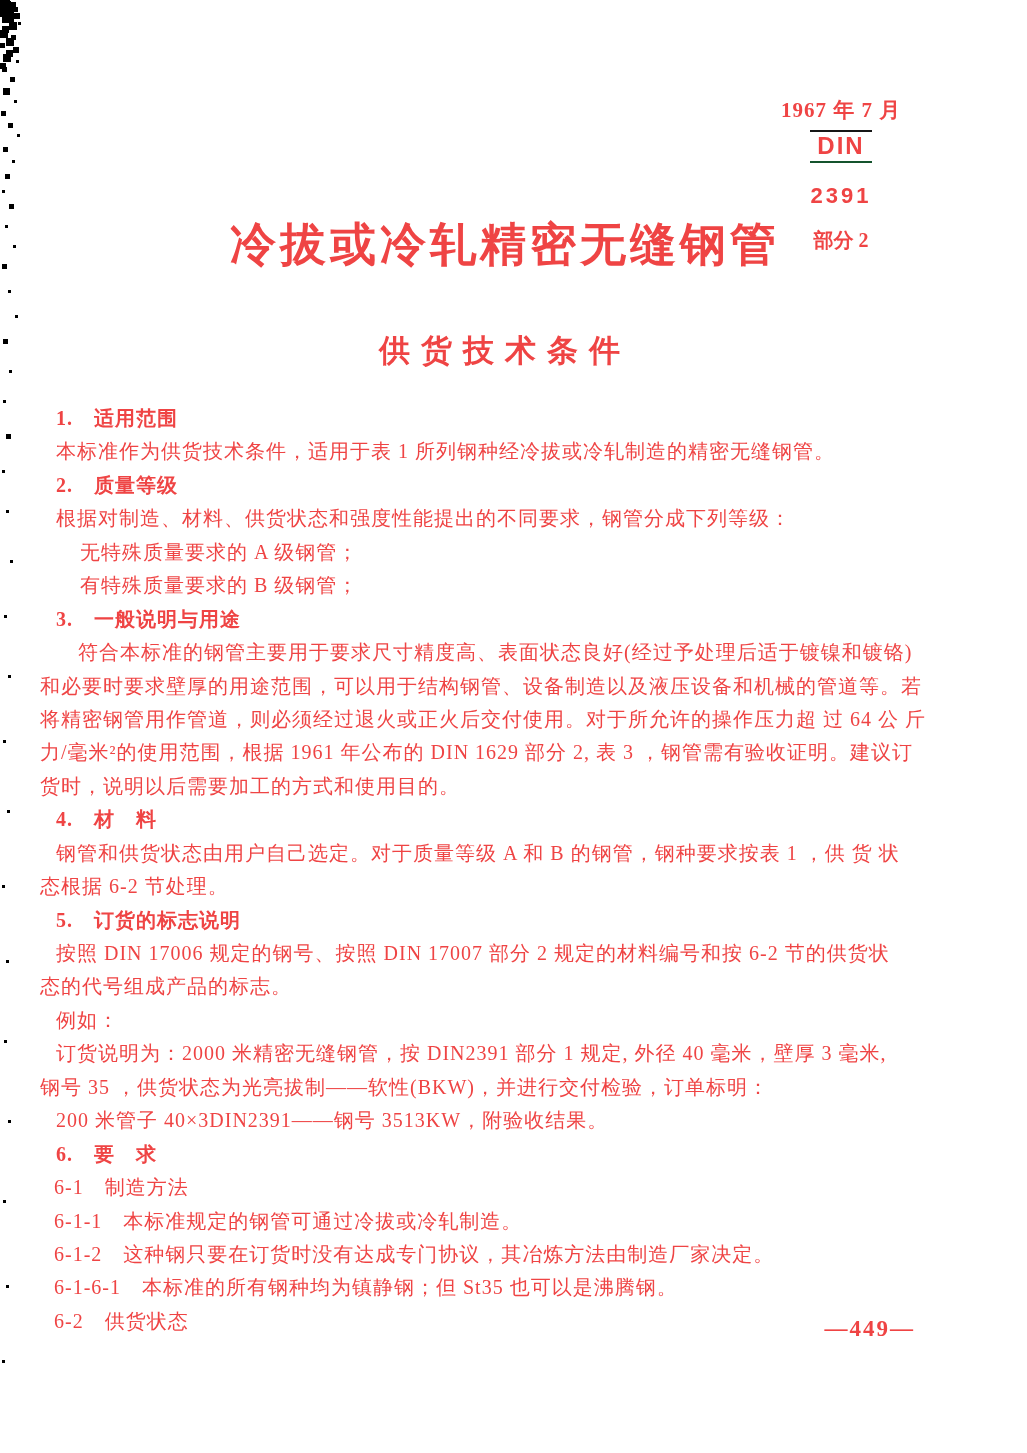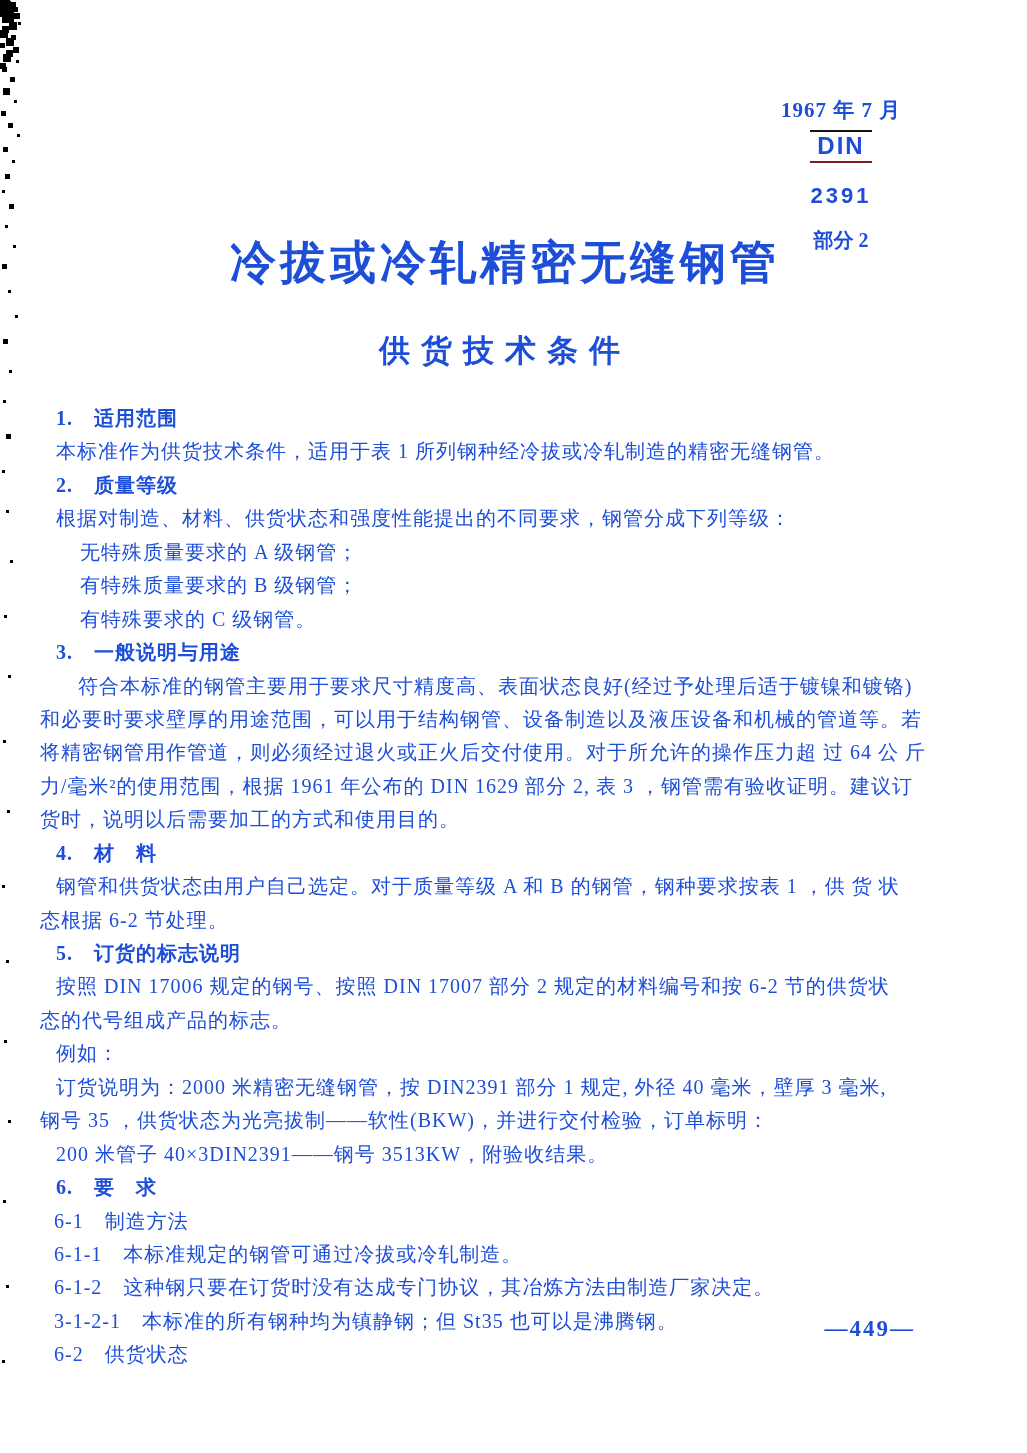--- a/index.html
+++ b/index.html
@@ -3,21 +3,21 @@
 <meta charset="utf-8">
 <style>
   html,body{margin:0;padding:0;background:#e8e8e8;}
   .page{
     position:relative;
     width:1027px;height:1453px;
     margin:0 auto;
     background:#ffffff;
     overflow:hidden;
     font-family:"Liberation Serif","DejaVu Serif",serif;
-    color:#1d4ed8;
+    color:#ef4444;
   }
   
   .speck{
     position:absolute;left:0;top:0;width:3px;height:3px;background:#000;
     box-shadow:
       6px 3px 0 2px #000, 14px 8px 0 1px #000, 2px 12px 0 2px #000,
       10px 18px 0 1px #000, 18px 22px 0 #000, 4px 28px 0 2px #000,
       12px 36px 0 1px #000, 1px 44px 0 1px #000, 8px 52px 0 2px #000,
       16px 60px 0 #000, 3px 68px 0 1px #000, 11px 78px 0 1px #000,
       5px 90px 0 2px #000, 14px 100px 0 #000, 2px 112px 0 1px #000,
@@ -41,29 +41,29 @@
       14px 48px 0 1px #000, 5px 56px 0 2px #000, 1px 64px 0 1px #000;
   }
   .header{
     position:absolute;left:756px;top:96px;width:170px;
     text-align:center;
   }
   .header .date{font-size:21px;font-weight:700;letter-spacing:1px;white-space:pre;}
   .header .din{
     display:inline-block;margin-top:6px;
     font-size:24px;font-weight:700;letter-spacing:2px;
-    border-top:2px solid #161616;border-bottom:2px solid #7f1d1d;
+    border-top:2px solid #161616;border-bottom:2px solid #14532d;
     padding:0 7px 1px 7px;
     font-family:"Liberation Sans","DejaVu Sans",sans-serif;
   }
   .header .num{font-size:22px;font-weight:700;letter-spacing:3px;margin-top:20px;
     font-family:"Liberation Sans","DejaVu Sans",sans-serif;}
   .header .part{font-size:20px;font-weight:700;margin-top:18px;white-space:pre;}
   .title{
-    position:absolute;left:0;top:232px;width:1010px;margin:0;
+    position:absolute;left:0;top:214px;width:1010px;margin:0;
     text-align:center;
     font-size:46px;font-weight:900;letter-spacing:4px;white-space:pre;
   }
   .subtitle{
     position:absolute;left:0;top:330px;width:1010px;margin:0;
     text-align:center;
     font-size:31px;font-weight:700;letter-spacing:11px;white-space:pre;
   }
   .body-text{
     position:absolute;left:40px;top:402px;width:950px;
@@ -101,40 +101,39 @@
   <h1 class="title">冷拔或冷轧精密无缝钢管</h1>
   <h2 class="subtitle">供货技术条件</h2>
 
   <div class="body-text">
     <div class="line h">1.　适用范围</div>
     <div class="line p0">本标准作为供货技术条件，适用于表 1 所列钢种经冷拔或冷轧制造的精密无缝钢管。</div>
     <div class="line h">2.　质量等级</div>
     <div class="line p0">根据对制造、材料、供货状态和强度性能提出的不同要求，钢管分成下列等级：</div>
     <div class="line li">无特殊质量要求的 A 级钢管；</div>
     <div class="line li">有特殊质量要求的 B 级钢管；</div>
-    <div class="line li">有特殊要求的 C 级钢管。</div>
     <div class="line h">3.　一般说明与用途</div>
     <div class="line ind2">符合本标准的钢管主要用于要求尺寸精度高、表面状态良好(经过予处理后适于镀镍和镀铬)</div>
     <div class="line flush">和必要时要求壁厚的用途范围，可以用于结构钢管、设备制造以及液压设备和机械的管道等。若</div>
     <div class="line flush">将精密钢管用作管道，则必须经过退火或正火后交付使用。对于所允许的操作压力超 过 64 公 斤</div>
     <div class="line flush">力/毫米²的使用范围，根据 1961 年公布的 DIN 1629 部分 2, 表 3 ，钢管需有验收证明。建议订</div>
     <div class="line flush">货时，说明以后需要加工的方式和使用目的。</div>
     <div class="line h">4.　材　料</div>
     <div class="line ind1">钢管和供货状态由用户自己选定。对于质量等级 A 和 B 的钢管，钢种要求按表 1 ，供 货 状</div>
     <div class="line flush">态根据 6-2 节处理。</div>
     <div class="line h">5.　订货的标志说明</div>
     <div class="line ind1">按照 DIN 17006 规定的钢号、按照 DIN 17007 部分 2 规定的材料编号和按 6-2 节的供货状</div>
     <div class="line flush">态的代号组成产品的标志。</div>
     <div class="line ind1">例如：</div>
     <div class="line ind1">订货说明为：2000 米精密无缝钢管，按 DIN2391 部分 1 规定, 外径 40 毫米，壁厚 3 毫米,</div>
     <div class="line flush">钢号 35 ，供货状态为光亮拔制——软性(BKW)，并进行交付检验，订单标明：</div>
     <div class="line ind1">200 米管子 40×3DIN2391——钢号 3513KW，附验收结果。</div>
     <div class="line h">6.　要　求</div>
     <div class="line s6x">6-1　制造方法</div>
     <div class="line s6x">6-1-1　本标准规定的钢管可通过冷拔或冷轧制造。</div>
     <div class="line s6x">6-1-2　这种钢只要在订货时没有达成专门协议，其冶炼方法由制造厂家决定。</div>
-    <div class="line s6x">3-1-2-1　本标准的所有钢种均为镇静钢；但 St35 也可以是沸腾钢。</div>
+    <div class="line s6x">6-1-6-1　本标准的所有钢种均为镇静钢；但 St35 也可以是沸腾钢。</div>
     <div class="line s6x">6-2　供货状态</div>
   </div>
 
   <div class="pageno">—449—</div>
 
 </div>
 
 </body></html>

